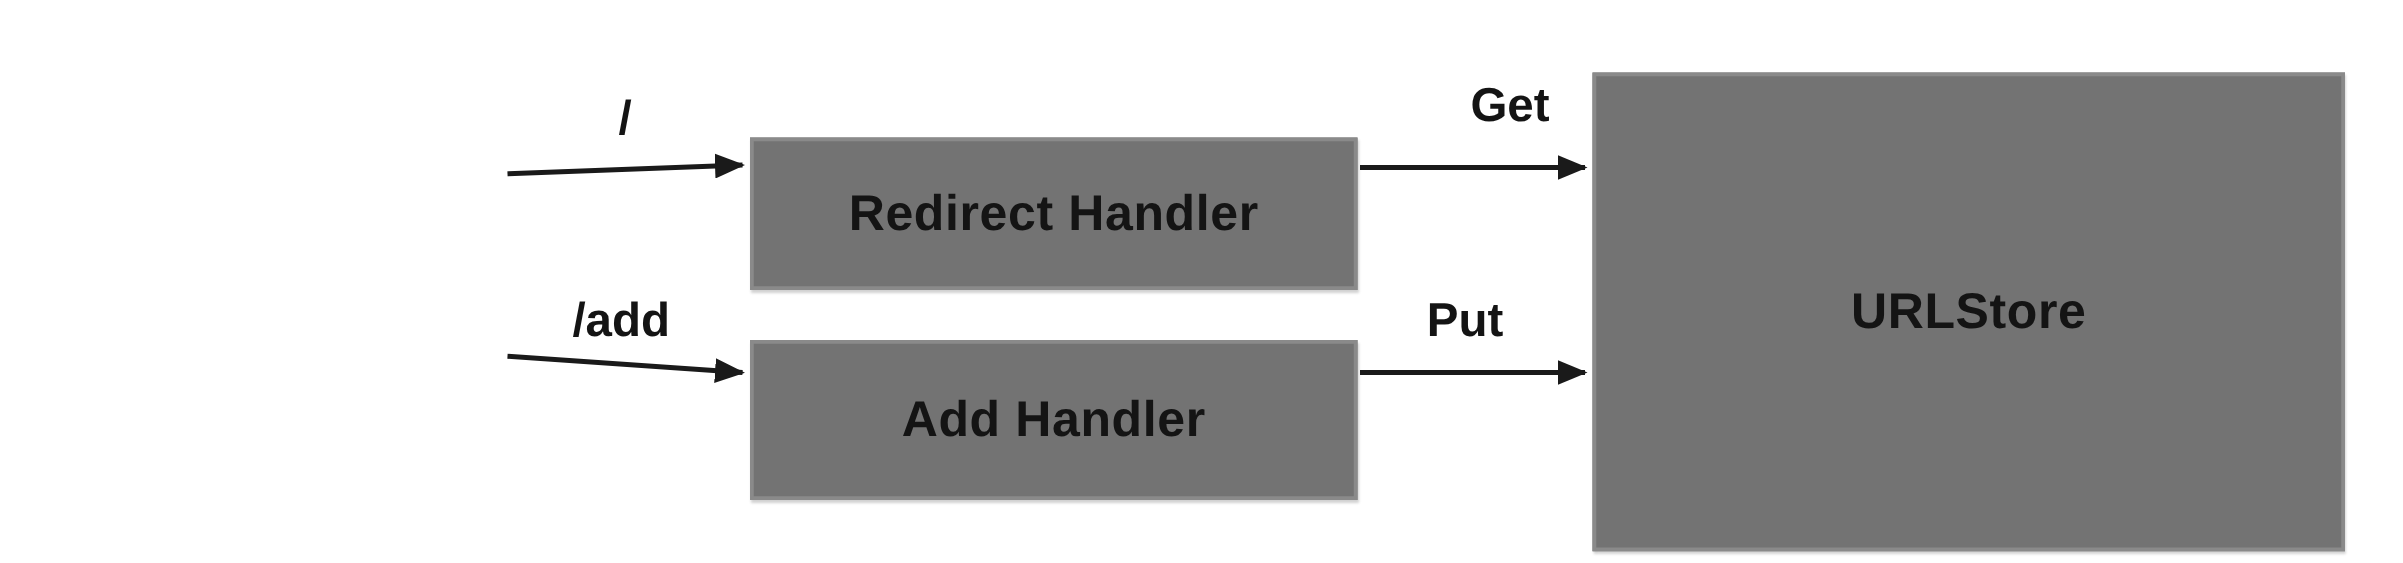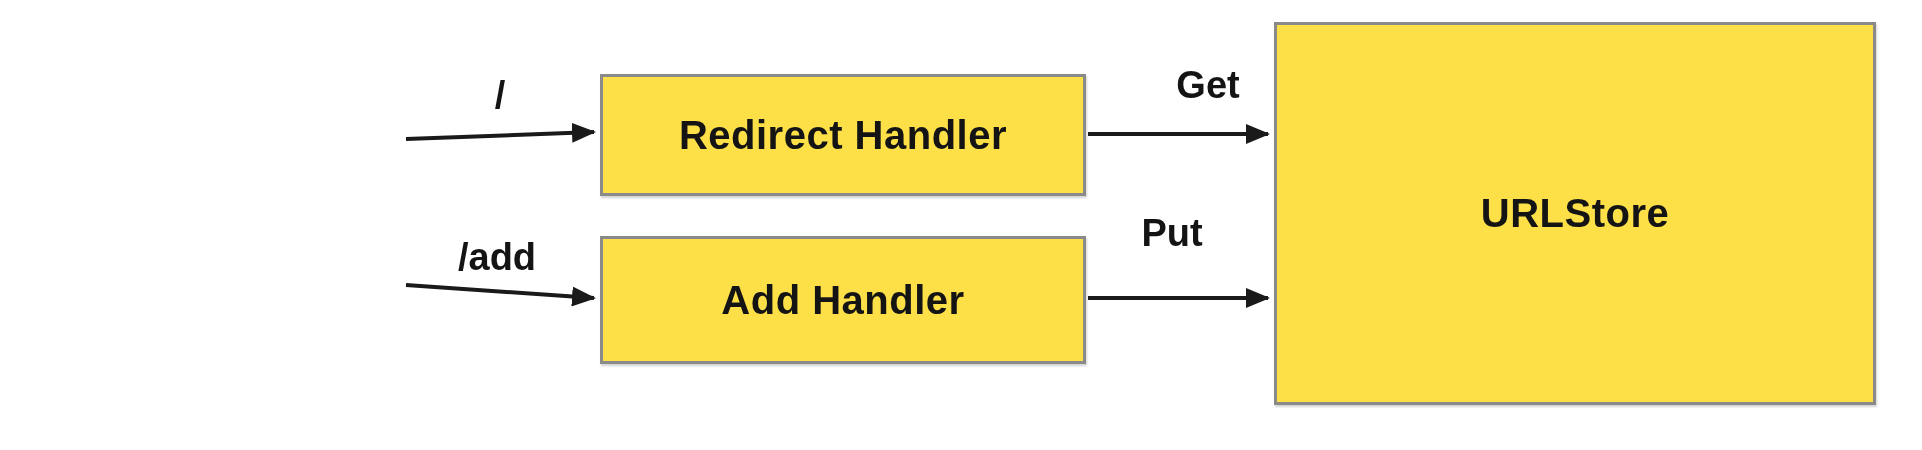--- a/index.html
+++ b/index.html
@@ -14,28 +14,29 @@
     background: #ffffff;
     overflow: hidden;
     font-family: "Liberation Sans", sans-serif;
   }
   .box {
     position: absolute;
     box-sizing: border-box;
     display: flex;
     align-items: center;
     justify-content: center;
-    background: #fde047;
+    background: #737373;
     border: 3px solid #8a8a8a;
     box-shadow: 1px 2px 2px rgba(0,0,0,0.18);
     color: #141414;
     font-weight: 700;
     font-size: 40px;
     letter-spacing: 0.5px;
     text-align: center;
+    margin-top: 36px;
   }
   #box-http     { left: 30px;   top: 86px;  width: 374px; height: 270px; }
   #box-redirect { left: 600px;  top: 74px;  width: 486px; height: 122px; }
   #box-add      { left: 600px;  top: 236px; width: 486px; height: 128px; }
   #box-urlstore { left: 1274px; top: 22px;  width: 602px; height: 383px; }
 
   .edges-layer {
     position: absolute;
     left: 0; top: 0;
     width: 1922px;
@@ -51,21 +52,21 @@
     position: absolute;
     transform: translateX(-50%);
     color: #141414;
     font-weight: 700;
     font-size: 38px;
     white-space: nowrap;
   }
   #label-root { left: 500px;  top: 74px;  }
   #label-add  { left: 497px;  top: 236px; }
   #label-get  { left: 1176px; top: 64px; margin-left: 32px;  }
-  #label-put  { left: 1172px; top: 212px; }
+  #label-put  { left: 1172px; top: 236px; }
 </style>
 </head>
 <body>
 
 <div class="canvas">
 
 
   <div class="box" id="box-redirect">
     <span>Redirect Handler</span>
   </div>

